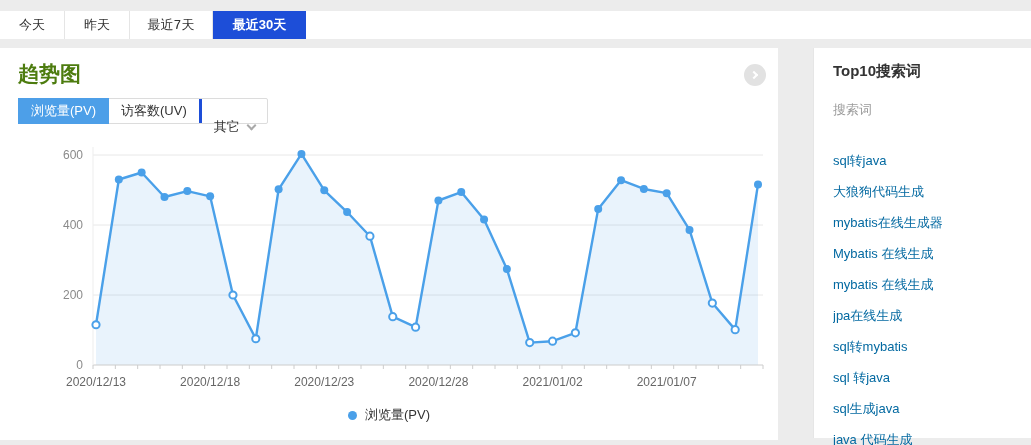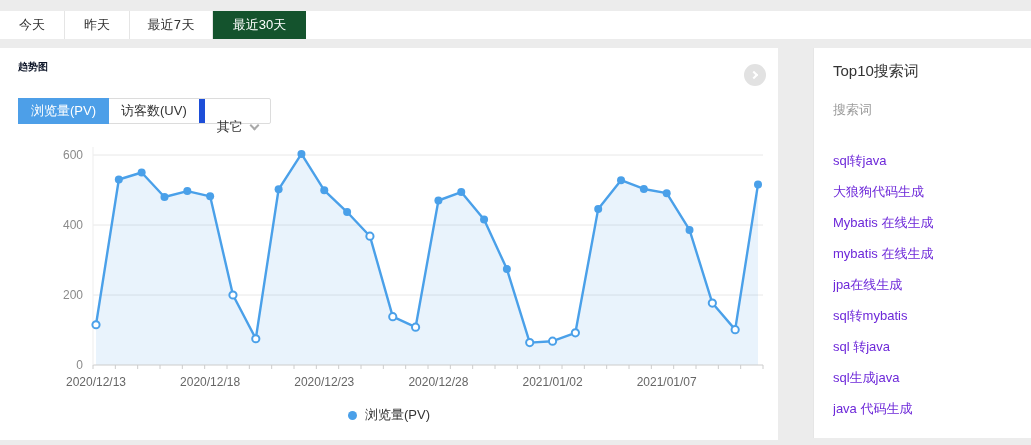--- a/index.html
+++ b/index.html
@@ -14,74 +14,74 @@
   
   .date-tabs {
     position:absolute; top:0; left:0; width:1031px; height:28px;
     background:#fff; display:flex; align-items:stretch;margin-top:11px;
   }
   .date-tab {
     display:flex; align-items:center; justify-content:center;
     font-size:13px; color:#333; cursor:pointer;
     border-right:1px solid #e5e5e5; background:#fff;
   }
-  .date-tab.selected { background:#14532d; color:#fff; border-right:none; }
+  .date-tab.selected { background:#1d4ed8; color:#fff; border-right:none;font-weight:bold; }
   
   .trend-panel {
     position:absolute; top:48px; left:0; width:778px; height:392px;
     background:#fff;
   }
   .panel-title {
     position:absolute; top:12px; left:18px;
-    font-size:10px; font-weight:bold; color:#0f172a;
+    font-size:21px; font-weight:bold; color:#4d7c0f;
   }
   .circle-btn {
     position:absolute; top:16px; right:12px;
     width:22px; height:22px; border-radius:50%;
     background:#e2e2e2; cursor:pointer;
     display:flex; align-items:center; justify-content:center;
   }
   .chev-right {
     width:6px; height:6px;
     border-right:2px solid #fff; border-bottom:2px solid #fff;
     transform:rotate(-45deg); margin-left:-2px;
   }
   .metric-tabs {
     position:absolute; top:50px; left:18px; height:26px;
     display:flex; align-items:stretch;
     border:1px solid #dcdcdc; border-radius:2px;
   }
   .metric-tab {
     display:flex; align-items:center; justify-content:center;
     font-size:13px; color:#333; background:#fff; cursor:pointer;
-    padding:0 12px; border-right:6px solid #1d4ed8;
+    padding:0 12px; border-right:3px solid #1d4ed8;
   }
   .metric-tab:last-child { border-right:none;margin-top:28px; }
   .metric-tab.selected { background:#4d9fe8; color:#fff; margin:-1px 0 -1px -1px; border:none; padding:0 13px; }
   .chev-down {
     width:7px; height:7px; margin-left:8px; margin-top:-4px;
     border-right:2px solid #a9a9a9; border-bottom:2px solid #a9a9a9;
     transform:rotate(45deg);
   }
   .chart-wrap { position:absolute; top:92px; left:0; width:778px; height:262px; }
   .chart-legend {
     position:absolute; top:358px; left:0; width:778px;
     display:flex; align-items:center; justify-content:center; gap:8px;
     font-size:13px; color:#333;
   }
   .legend-dot { width:9px; height:9px; border-radius:50%; background:#4aa0e9; }
   
   .top-words {
     position:absolute; top:48px; left:813px; width:218px; height:390px;
     background:#fff; border-left:1px solid #e6e6e6; padding:14px 0 0 19px;
   }
-  .top-words-title { font-size:15px; font-weight:normal; color:#333; margin-bottom:20px; }
+  .top-words-title { font-size:15px; font-weight:bold; color:#333; margin-bottom:20px; }
   .word-col-header { font-size:13px; color:#9a9a9a; margin-bottom:24px; height:20px; }
   .word-item {
-    font-size:13px; color:#6d28d9; height:31px;
+    font-size:13px; color:#0369a1; height:31px;
     display:flex; align-items:center; cursor:pointer;
     white-space:nowrap; overflow:hidden;
   }
 </style>
 </head>
 <body>
 
 <div class="date-tabs">
     <div class="date-tab" style="width: 65px;">今天</div>
     <div class="date-tab" style="width: 65px;">昨天</div>
@@ -191,20 +191,21 @@
     <span>浏览量(PV)</span>
   </div>
 </div>
 
 <div class="top-words">
   <div class="top-words-title">Top10搜索词</div>
   <div class="word-col-header">搜索词</div>
   <div>
       <div class="word-item">sql转java</div>
       <div class="word-item">大狼狗代码生成</div>
+      <div class="word-item">mybatis在线生成器</div>
       <div class="word-item">Mybatis 在线生成</div>
       <div class="word-item">mybatis 在线生成</div>
       <div class="word-item">jpa在线生成</div>
       <div class="word-item">sql转mybatis</div>
       <div class="word-item">sql 转java</div>
       <div class="word-item">sql生成java</div>
       <div class="word-item">java 代码生成</div>
     </div>
 </div>
 

